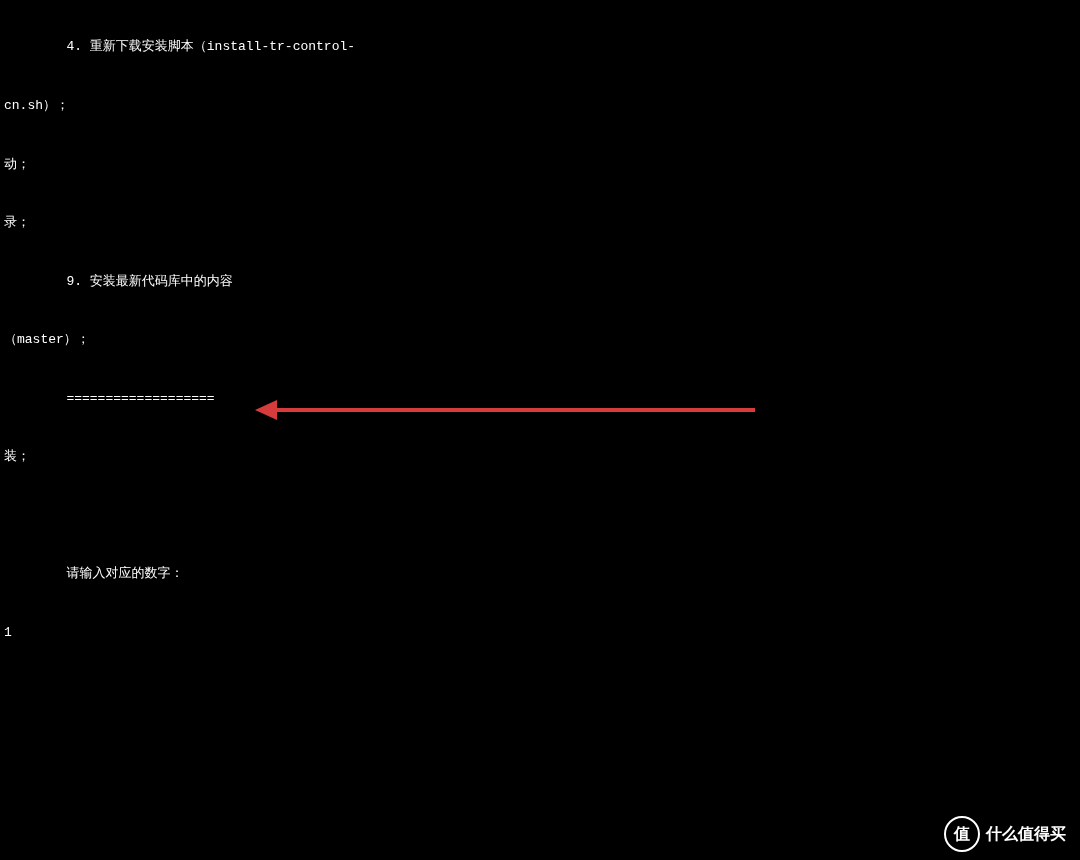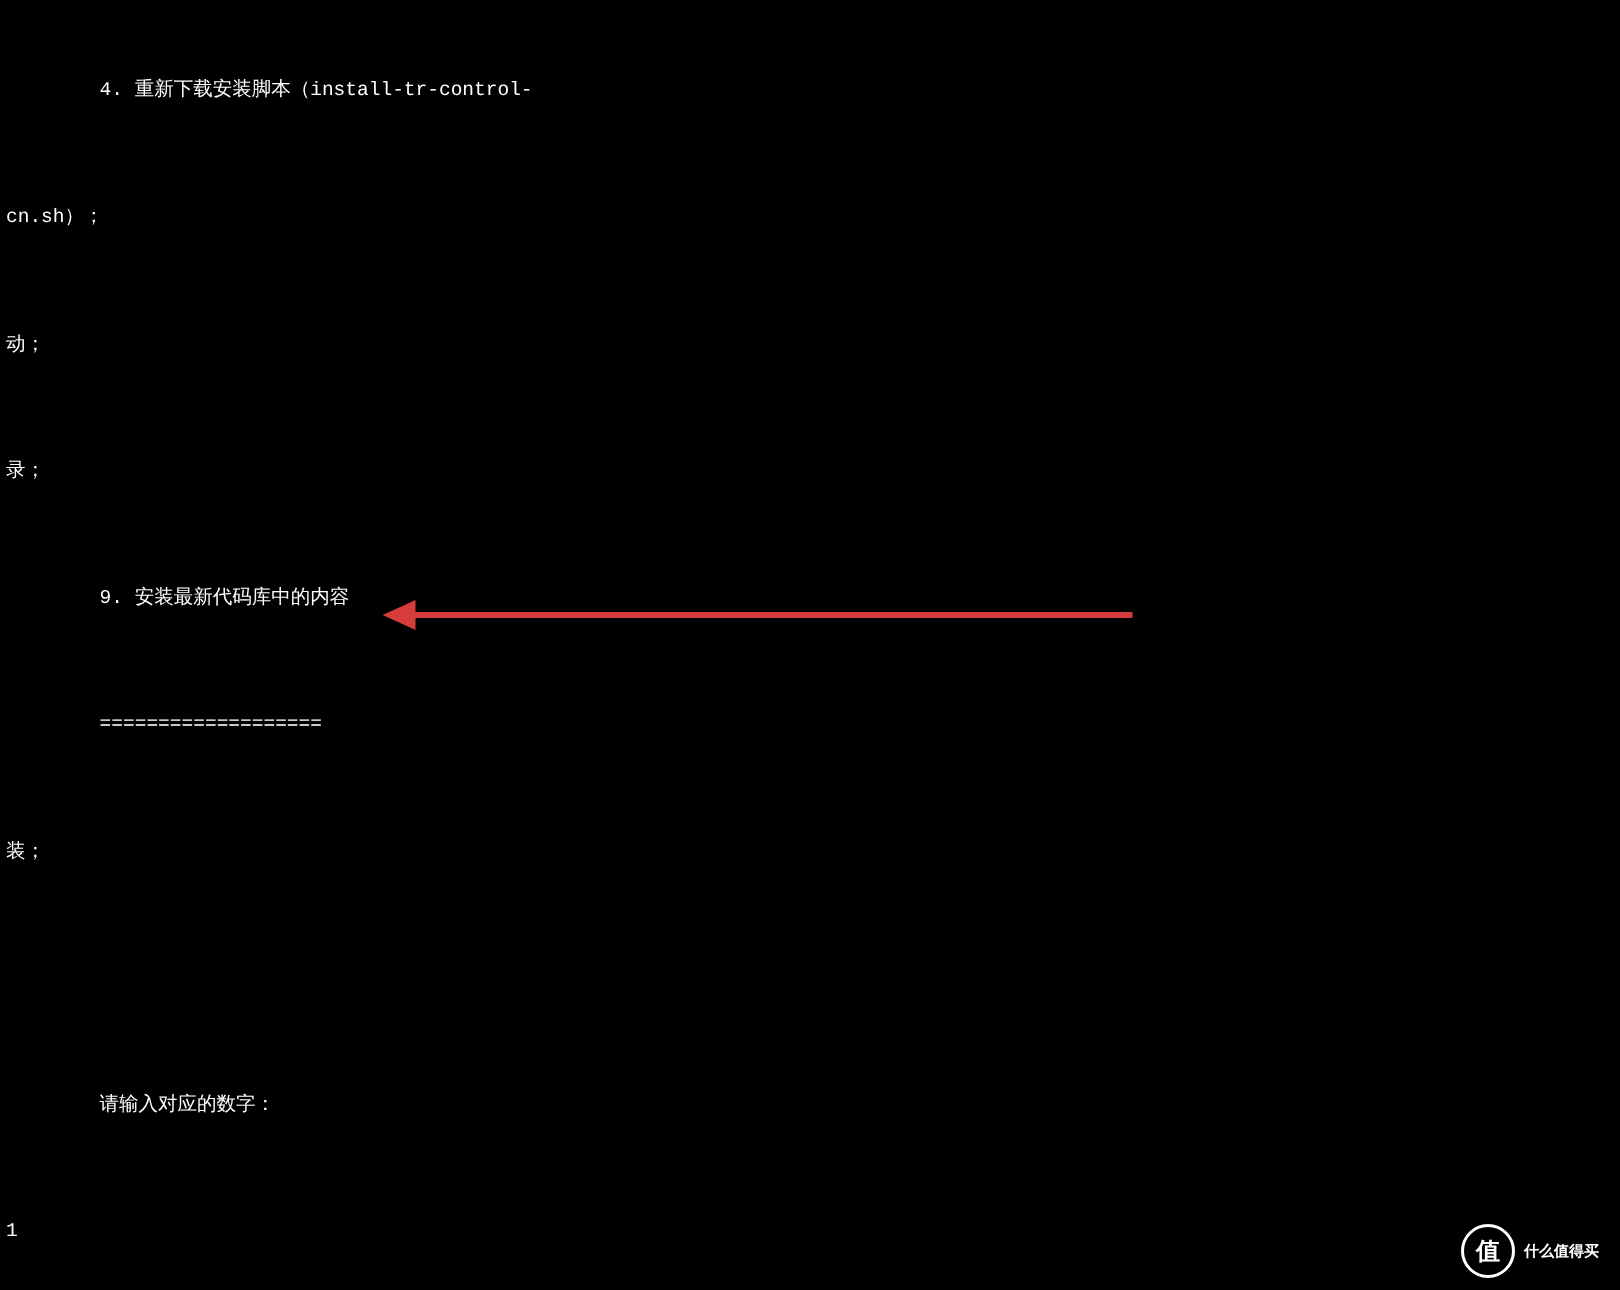--- a/index.html
+++ b/index.html
@@ -15,21 +15,21 @@
       position: relative;
     }
     .terminal {
       padding: 0 4px;
       line-height: 1.4;
       white-space: pre-wrap;
       word-wrap: break-word;
     }
     .line {
       display: block;
-      margin: 15px 0;
+      margin: 2px 0;
     }
     .arrow-container {
       position: absolute;
       top: 398px;
       left: 255px;
       width: 500px;
       height: 16px;
     }
     .arrow-line {
       position: absolute;
@@ -67,33 +67,34 @@
       display: flex;
       align-items: center;
       justify-content: center;
       font-size: 16px;
       font-weight: bold;
       margin-right: 6px;
       font-family: sans-serif;
     }
     .watermark-text {
       font-family: sans-serif;
-      font-size: 10px;
+      font-size: 16px;
       font-weight: bold;
     }
   </style>
 </head>
 <body>
 
 <div class="terminal">
   <span class="line">&nbsp;&nbsp;&nbsp;&nbsp;&nbsp;&nbsp;&nbsp;&nbsp;4. 重新下载安装脚本（install-tr-control-</span>
   <span class="line">cn.sh）；</span>
   <span class="line">动；</span>
   <span class="line">录；</span>
   <span class="line">&nbsp;&nbsp;&nbsp;&nbsp;&nbsp;&nbsp;&nbsp;&nbsp;9. 安装最新代码库中的内容</span>
+  <span class="line">（master）；</span>
   <span class="line">&nbsp;&nbsp;&nbsp;&nbsp;&nbsp;&nbsp;&nbsp;&nbsp;===================</span>
   <span class="line">装；</span>
   <span class="line">&nbsp;</span>
   <span class="line">&nbsp;&nbsp;&nbsp;&nbsp;&nbsp;&nbsp;&nbsp;&nbsp;请输入对应的数字：</span>
   <span class="line">1</span>
   <span class="line">&nbsp;</span>
   
   
   
   

